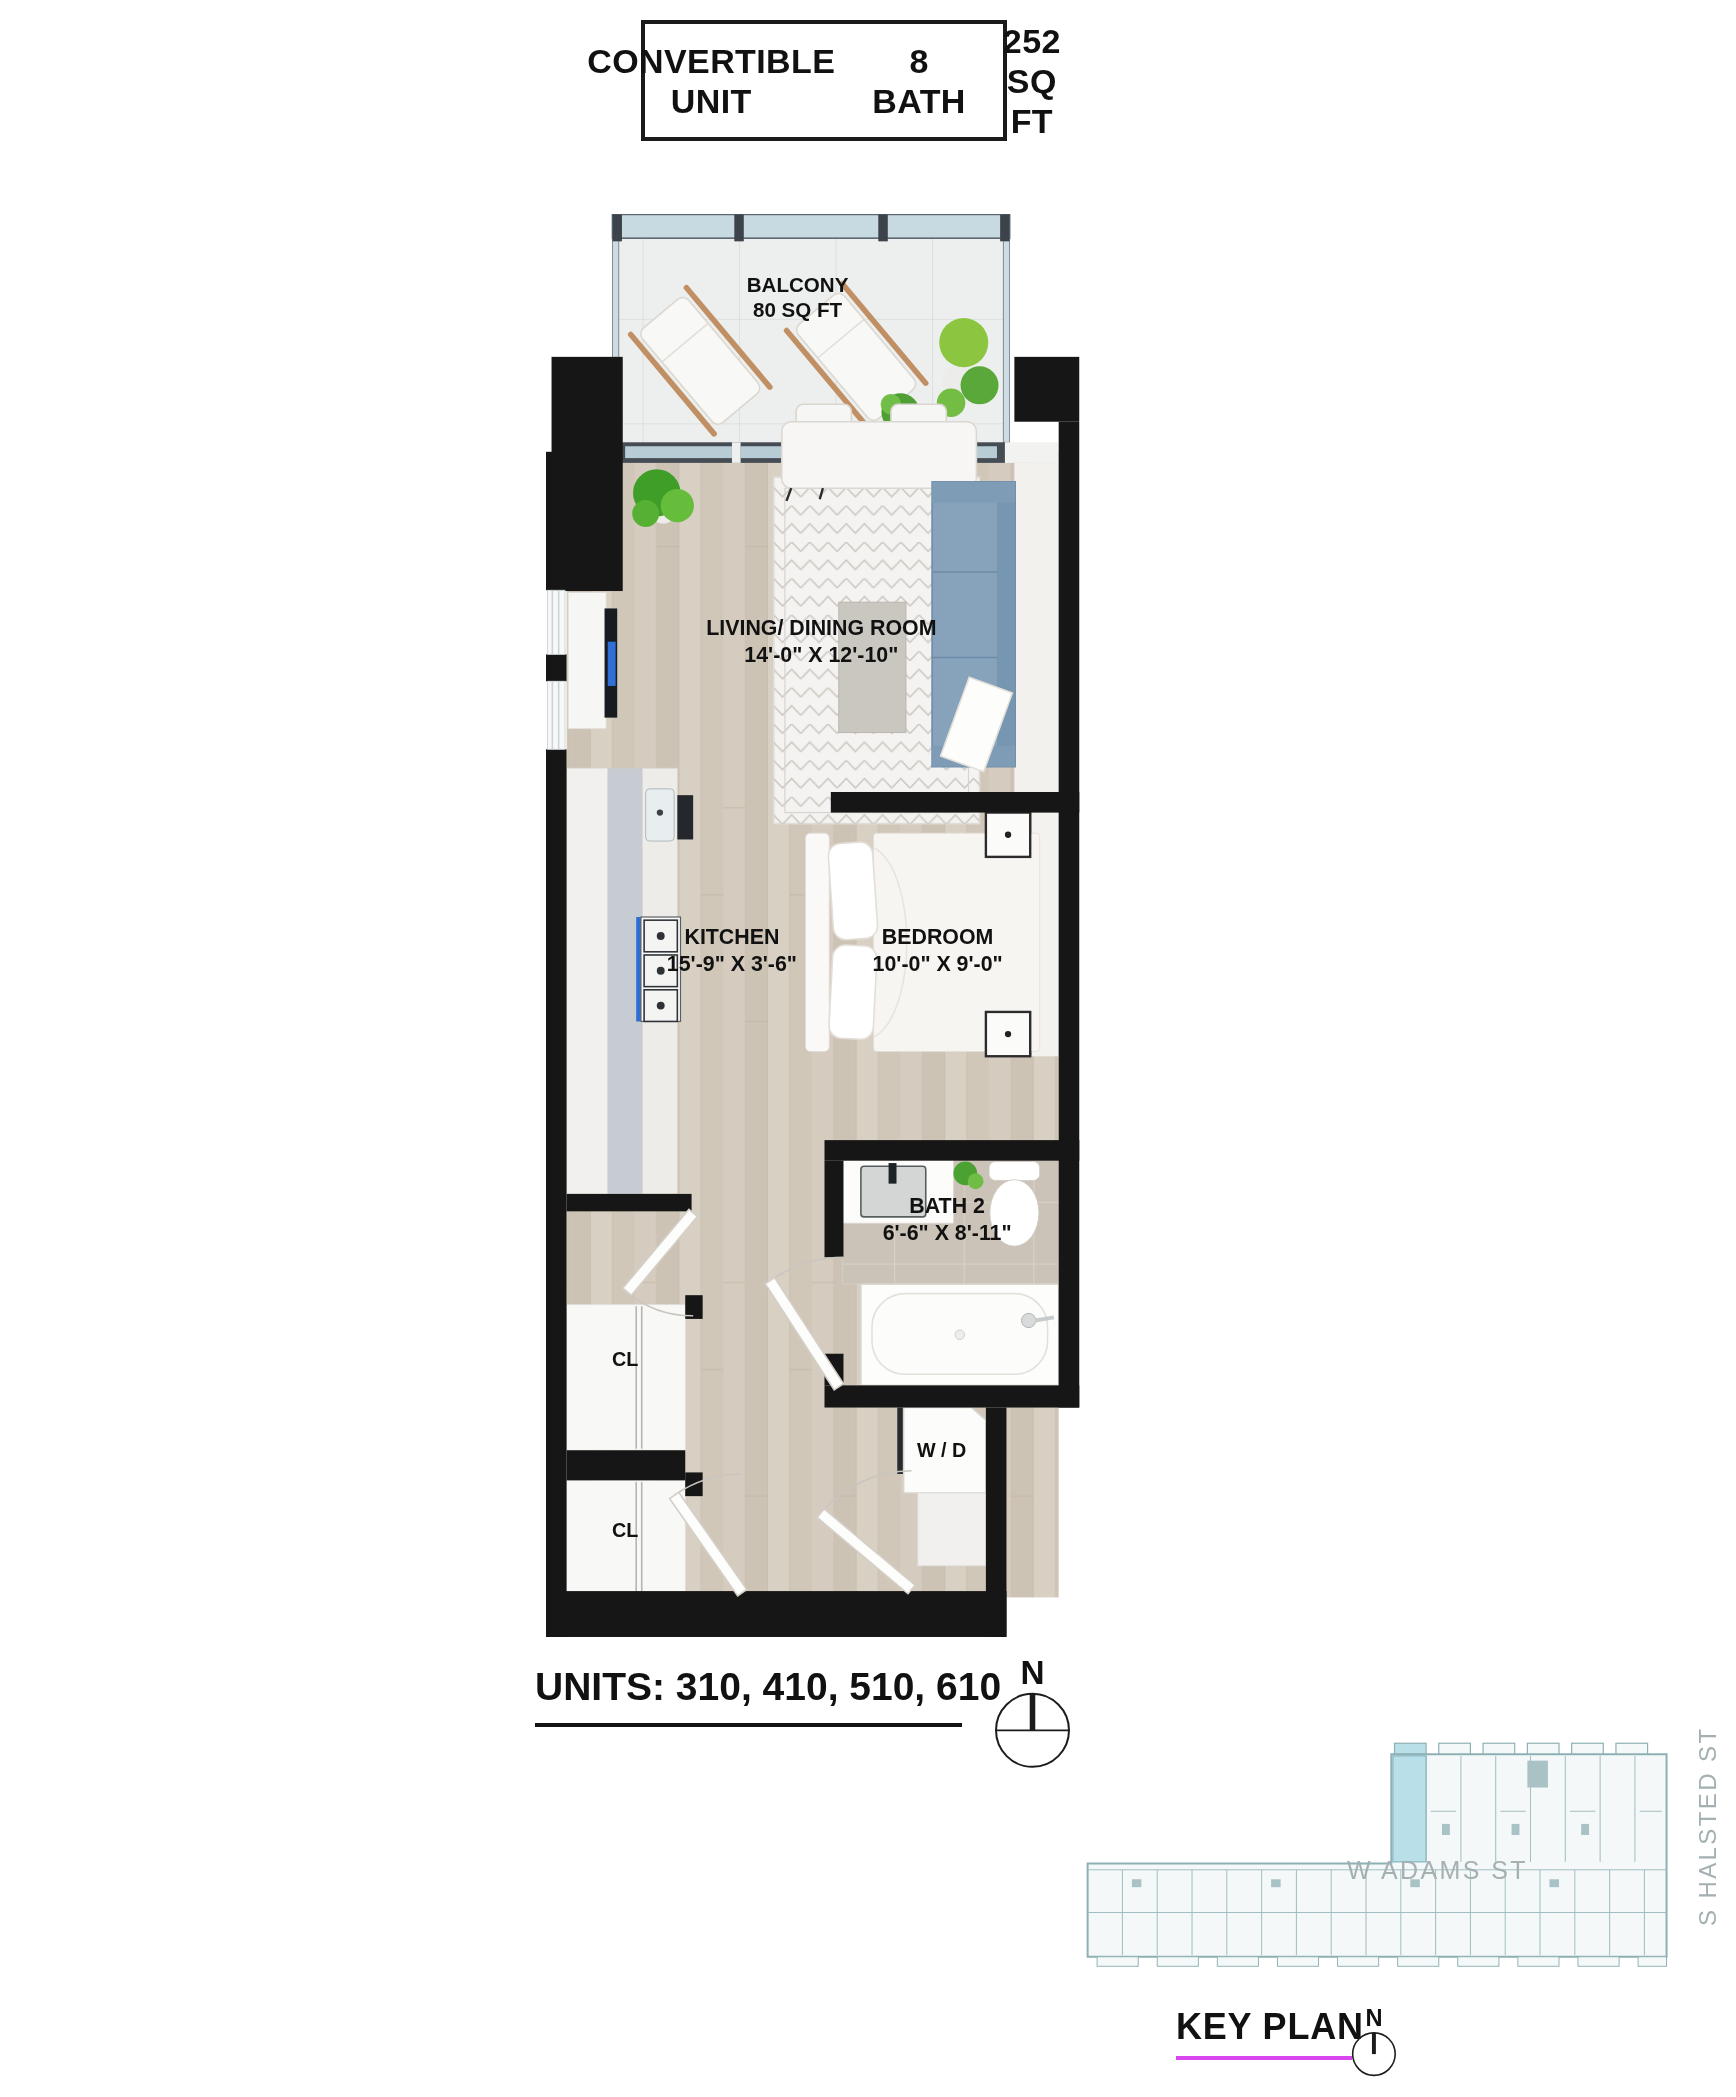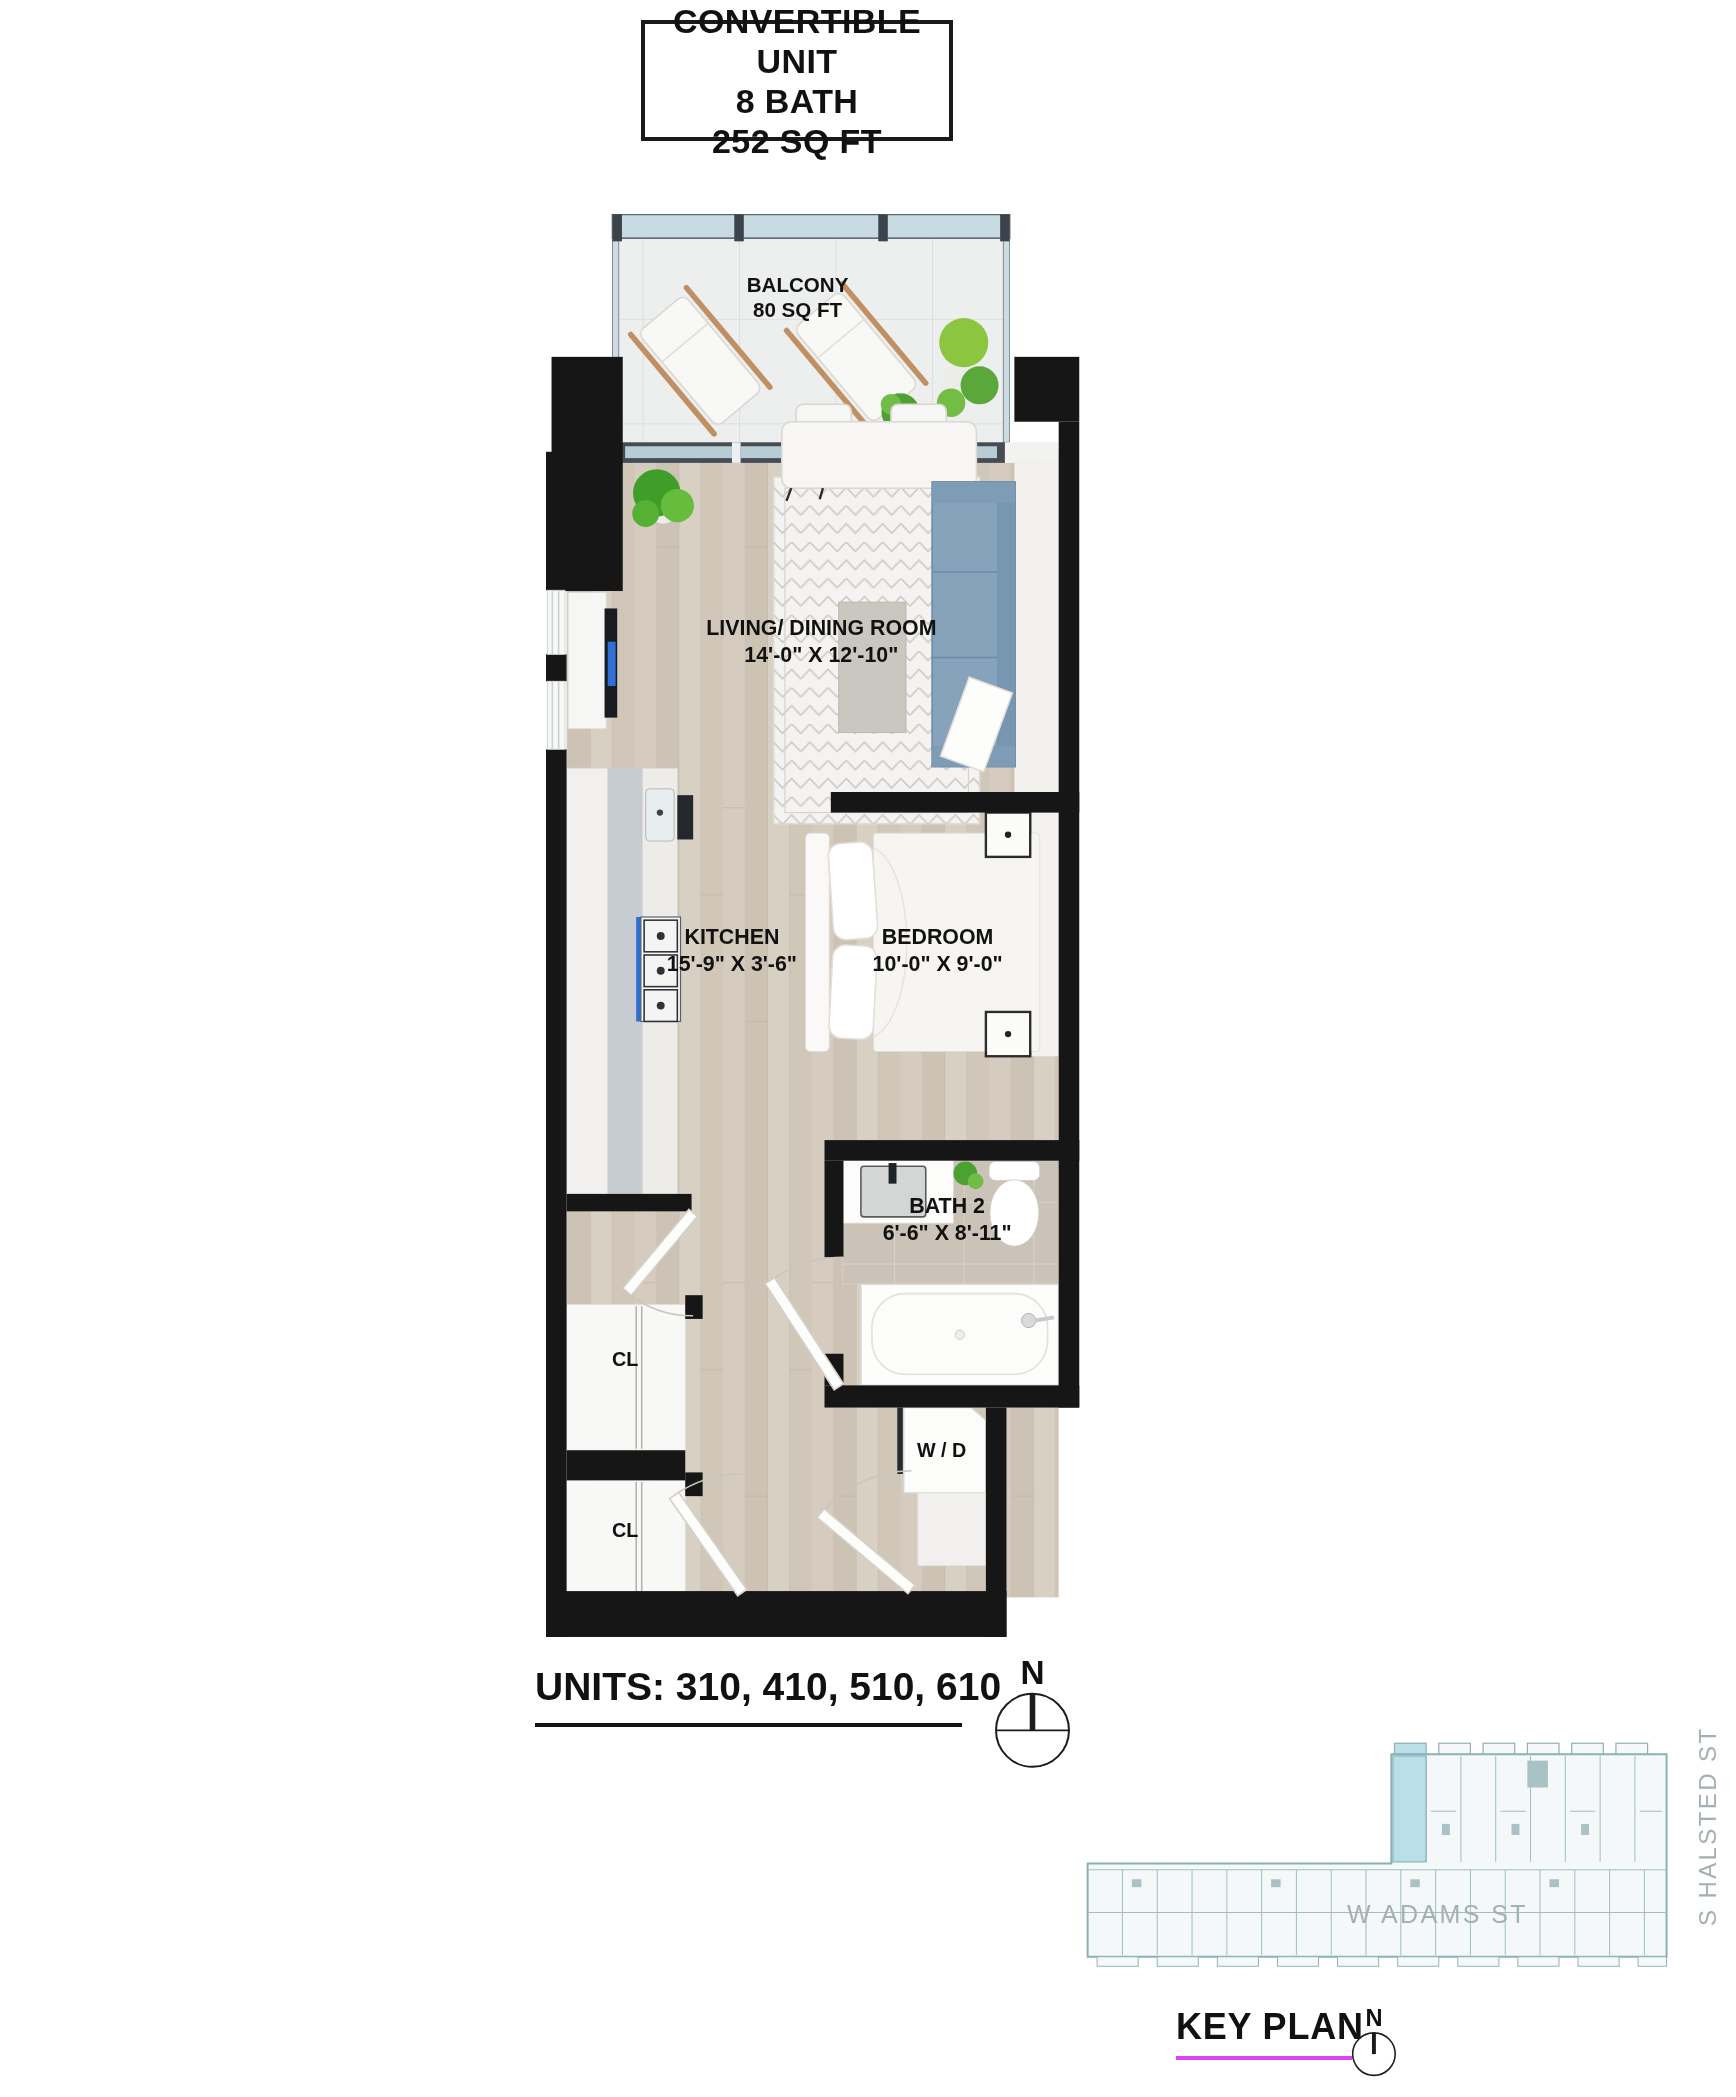--- a/index.html
+++ b/index.html
@@ -1,40 +1,41 @@
 <!DOCTYPE html>
 <html style="font-size:12.7px"><head>
 <meta charset="utf-8">
 <style>
   html,body{margin:0;padding:0;background:#ffffff;}
   body{font-family:"Liberation Sans", sans-serif;}
   .canvas{position:relative;width:1737px;height:2097px;background:#ffffff;overflow:hidden;}
 
   .title-card{
-    position:absolute;left:641px;top:20px;width:312px;height:121px;
+    position:absolute;left:641px;top:20px;width:366px;height:121px;
     border:4px solid #1a1a1a;box-sizing:border-box;
-    display:flex;flex-direction:column;justify-content:center;align-items:center;
+    display:flex;flex-direction:row;justify-content:center;align-items:center;
     font-weight:bold;font-size:34px;line-height:40px;color:#111;text-align:center;
     letter-spacing:0.4px;
+    gap:37px;
   }
 
   .units-label{
     position:absolute;left:535px;top:1665px;width:427px;
     font-weight:bold;font-size:39px;color:#111;
     border-bottom:4px solid #141414;padding-bottom:14.2px;white-space:nowrap;
   }
 
   .keyplan-title{
     position:absolute;left:1176px;top:2006px;width:176px;
     font-weight:bold;font-size:36px;color:#111;letter-spacing:0.8px;
     border-bottom:4px solid #d946ef;padding-bottom:8px;white-space:nowrap;
   }
 
   .street{color:#a4b0b1;letter-spacing:2.4px;position:absolute;white-space:nowrap;}
-  .street-adams{left:1347px;top:1900px;font-size:25px;}
+  .street-adams{left:1347px;top:1856px;font-size:25px;}
   .street-halsted{left:1694px;top:1926px;font-size:24px;transform:rotate(-90deg);transform-origin:0 0;}
 
   svg{position:absolute;}
   #plan{left:546px;top:214px;}
   #compass-main{left:988px;top:1651px;}
   #keyplan{left:1084px;top:1729px;}
   #compass-key{left:1344px;top:2002px;}
 
   .plan-label{font-weight:bold;fill:#111;}
 </style>

